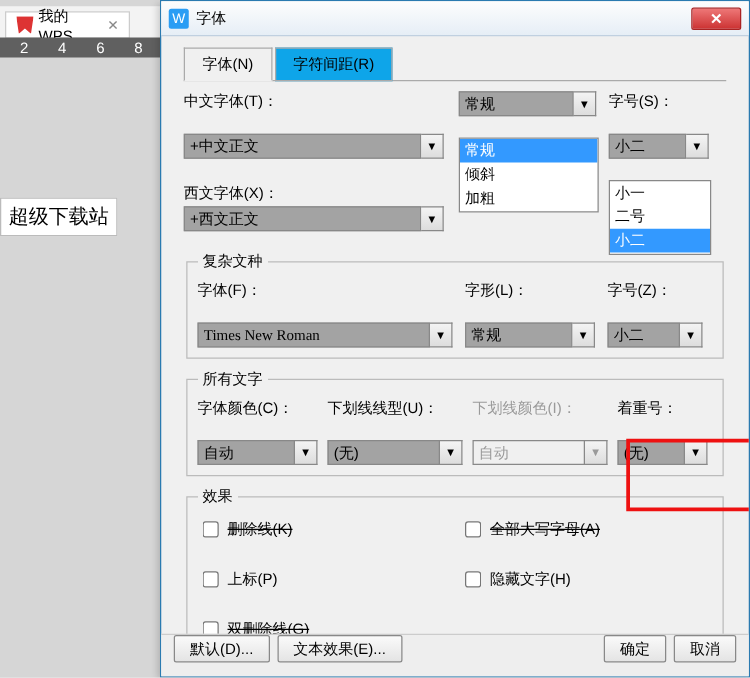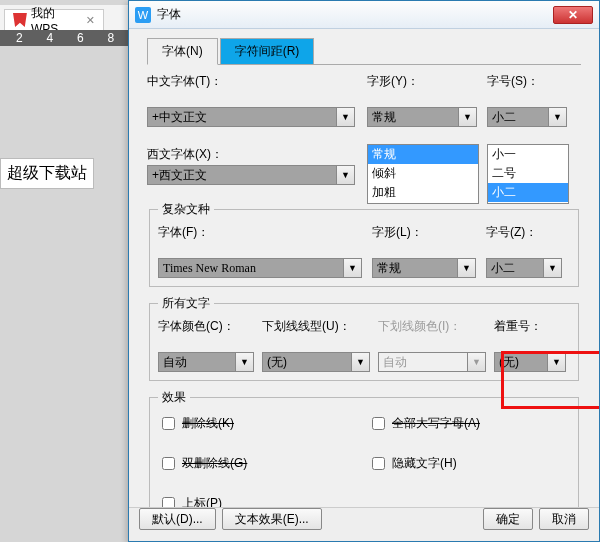--- a/index.html
+++ b/index.html
@@ -91,21 +91,20 @@
 
     <div class="row">
       <div class="col" style="width:210px">
         <span class="label">中文字体(T)：</span>
         <div class="combo">
           <input style="width: 190px;" value="+中文正文">
           <div class="arrow">▼</div>
         </div>
       </div>
       <div class="col" style="width:110px">
-        <span class="label">字形(Y)：</span>
         <div class="combo">
           <input style="width: 92px;" value="常规">
           <div class="arrow">▼</div>
         </div>
         <div class="listbox" style="width:112px">
           <div class="item sel">常规</div>
           <div class="item">倾斜</div>
           <div class="item">加粗</div>
         </div>
       </div>
@@ -195,25 +194,25 @@
     <fieldset>
       <legend>效果</legend>
       <div class="row" style="margin-top:0">
         <div class="col" style="width:200px">
           <label class="checkrow">
               <input type="checkbox" style="">
               <span class="strike">删除线(K)</span>
             </label>
           <label class="checkrow">
               <input type="checkbox" style="">
+              <span>上标(P)</span>
+            </label>
+          <label class="checkrow">
+              <input type="checkbox" style="">
               <span class="strike">双删除线(G)</span>
-            </label>
-          <label class="checkrow">
-              <input type="checkbox" style="">
-              <span>上标(P)</span>
             </label>
           <label class="checkrow">
               <input type="checkbox" style="">
               <span>下标(B)</span>
             </label>
         </div>
         <div class="col" style="width:200px">
           <label class="checkrow strike">
               <input type="checkbox" style="">
               <span>全部大写字母(A)</span>

